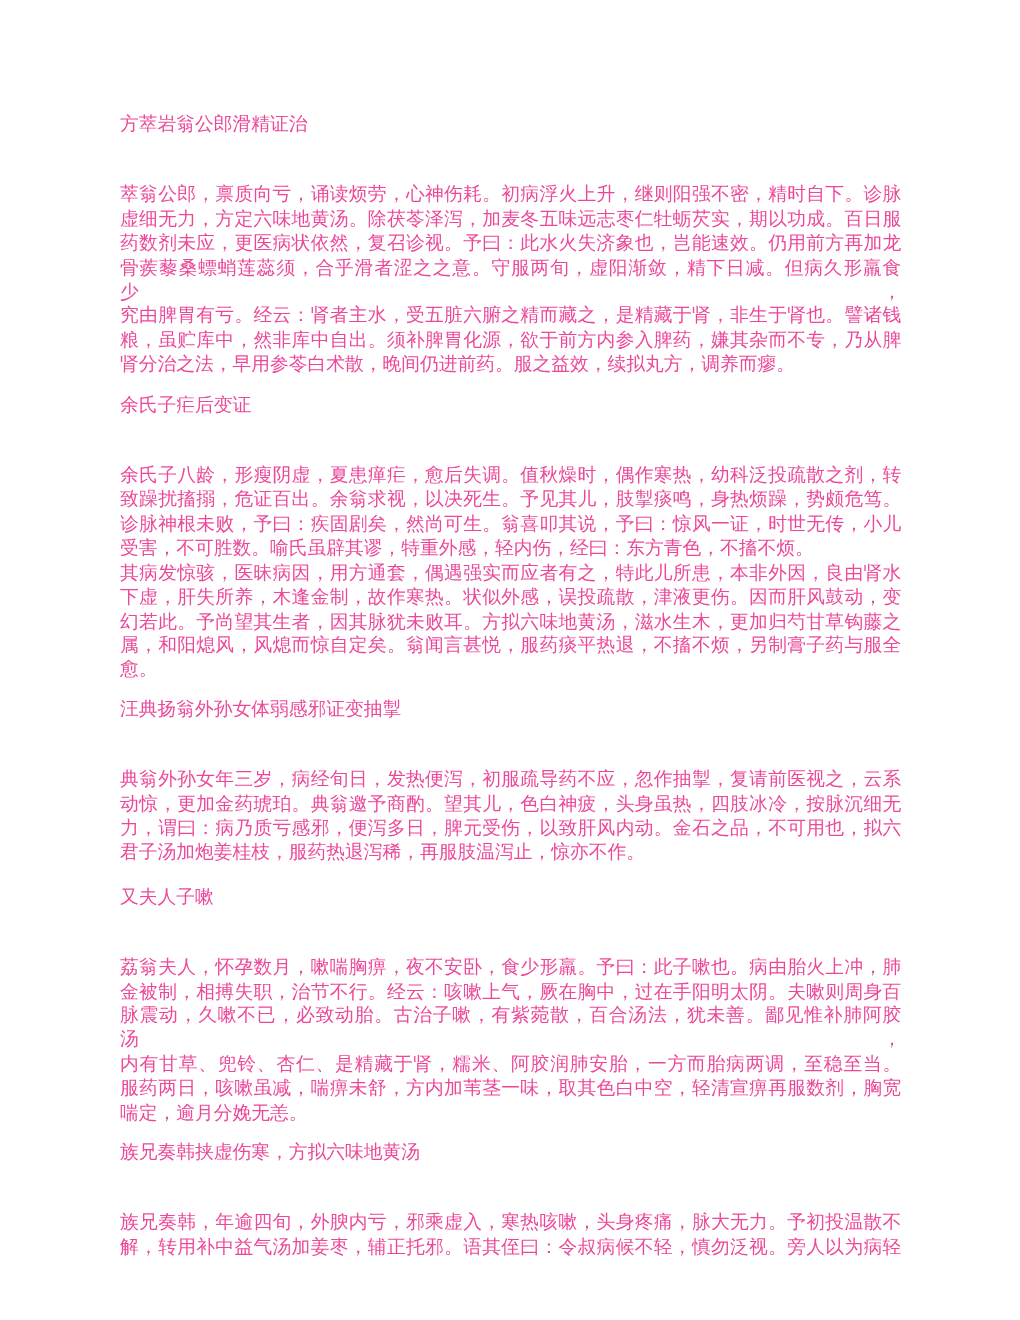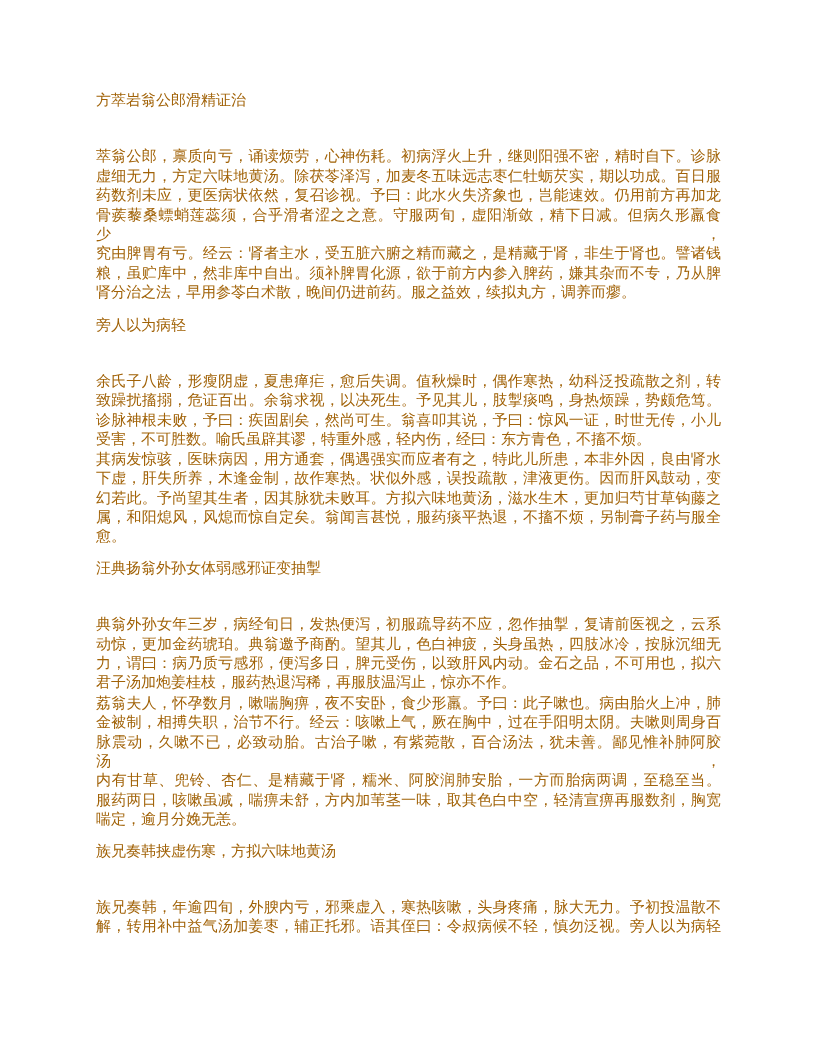--- a/index.html
+++ b/index.html
@@ -12,21 +12,21 @@
     height: 1056px;
     overflow: hidden;
   }
   .page {
     box-sizing: border-box;
     width: 816px;
     height: 1056px;
     padding: 91px 95px 0 96px;
     background: #ffffff;
     font-family: "Liberation Serif", "DejaVu Serif", serif;
-    color: #a16207;
+    color: #ec4899;
   }
   .heading {
     font-size: 15px;
     line-height: 19.4px;
     font-weight: normal;
     text-align: left;
     white-space: nowrap;
   }
   .para {
     margin: 0;
@@ -51,41 +51,42 @@
   <div class="para" style="margin-bottom:13px">
     <div class="ln">萃翁公郎，禀质向亏，诵读烦劳，心神伤耗。初病浮火上升，继则阳强不密，精时自下。诊脉</div>
     <div class="ln">虚细无力，方定六味地黄汤。除茯苓泽泻，加麦冬五味远志枣仁牡蛎芡实，期以功成。百日服</div>
     <div class="ln">药数剂未应，更医病状依然，复召诊视。予曰：此水火失济象也，岂能速效。仍用前方再加龙</div>
     <div class="ln">骨蒺藜桑螵蛸莲蕊须，合乎滑者涩之之意。守服两旬，虚阳渐敛，精下日减。但病久形羸食少，</div>
     <div class="ln">究由脾胃有亏。经云：肾者主水，受五脏六腑之精而藏之，是精藏于肾，非生于肾也。譬诸钱</div>
     <div class="ln">粮，虽贮库中，然非库中自出。须补脾胃化源，欲于前方内参入脾药，嫌其杂而不专，乃从脾</div>
     <div class="ln short">肾分治之法，早用参苓白术散，晚间仍进前药。服之益效，续拟丸方，调养而瘳。</div>
   </div>
 
-  <div class="heading" style="margin-bottom:37px">旁人以为病轻</div>
+  <div class="heading" style="margin-bottom:37px">余氏子疟后变证</div>
   <div class="para" style="margin-bottom:12px">
     <div class="ln">余氏子八龄，形瘦阴虚，夏患瘅疟，愈后失调。值秋燥时，偶作寒热，幼科泛投疏散之剂，转</div>
     <div class="ln">致躁扰搐搦，危证百出。余翁求视，以决死生。予见其儿，肢掣痰鸣，身热烦躁，势颇危笃。</div>
     <div class="ln">诊脉神根未败，予曰：疾固剧矣，然尚可生。翁喜叩其说，予曰：惊风一证，时世无传，小儿</div>
     <div class="ln short">受害，不可胜数。喻氏虽辟其谬，特重外感，轻内伤，经曰：东方青色，不搐不烦。</div>
     <div class="ln">其病发惊骇，医昧病因，用方通套，偶遇强实而应者有之，特此儿所患，本非外因，良由肾水</div>
     <div class="ln">下虚，肝失所养，木逢金制，故作寒热。状似外感，误投疏散，津液更伤。因而肝风鼓动，变</div>
     <div class="ln">幻若此。予尚望其生者，因其脉犹未败耳。方拟六味地黄汤，滋水生木，更加归芍甘草钩藤之</div>
     <div class="ln">属，和阳熄风，风熄而惊自定矣。翁闻言甚悦，服药痰平热退，不搐不烦，另制膏子药与服全</div>
     <div class="ln short">愈。</div>
   </div>
 
   <div class="heading" style="margin-bottom:37px">汪典扬翁外孙女体弱感邪证变抽掣</div>
-  <div class="para" style="margin-bottom:1px">
+  <div class="para" style="margin-bottom:16px">
     <div class="ln">典翁外孙女年三岁，病经旬日，发热便泻，初服疏导药不应，忽作抽掣，复请前医视之，云系</div>
     <div class="ln">动惊，更加金药琥珀。典翁邀予商酌。望其儿，色白神疲，头身虽热，四肢冰冷，按脉沉细无</div>
     <div class="ln">力，谓曰：病乃质亏感邪，便泻多日，脾元受伤，以致肝风内动。金石之品，不可用也，拟六</div>
     <div class="ln short">君子汤加炮姜桂枝，服药热退泻稀，再服肢温泻止，惊亦不作。</div>
   </div>
 
+  <div class="heading" style="margin-bottom:37px">又夫人子嗽</div>
   <div class="para" style="margin-bottom:12px">
     <div class="ln">荔翁夫人，怀孕数月，嗽喘胸痹，夜不安卧，食少形羸。予曰：此子嗽也。病由胎火上冲，肺</div>
     <div class="ln">金被制，相搏失职，治节不行。经云：咳嗽上气，厥在胸中，过在手阳明太阴。夫嗽则周身百</div>
     <div class="ln">脉震动，久嗽不已，必致动胎。古治子嗽，有紫菀散，百合汤法，犹未善。鄙见惟补肺阿胶汤，</div>
     <div class="ln">内有甘草、兜铃、杏仁、是精藏于肾，糯米、阿胶润肺安胎，一方而胎病两调，至稳至当。</div>
     <div class="ln">服药两日，咳嗽虽减，喘痹未舒，方内加苇茎一味，取其色白中空，轻清宣痹再服数剂，胸宽</div>
     <div class="ln short">喘定，逾月分娩无恙。</div>
   </div>
 
   <div class="heading" style="margin-bottom:37px">族兄奏韩挟虚伤寒，方拟六味地黄汤</div>

